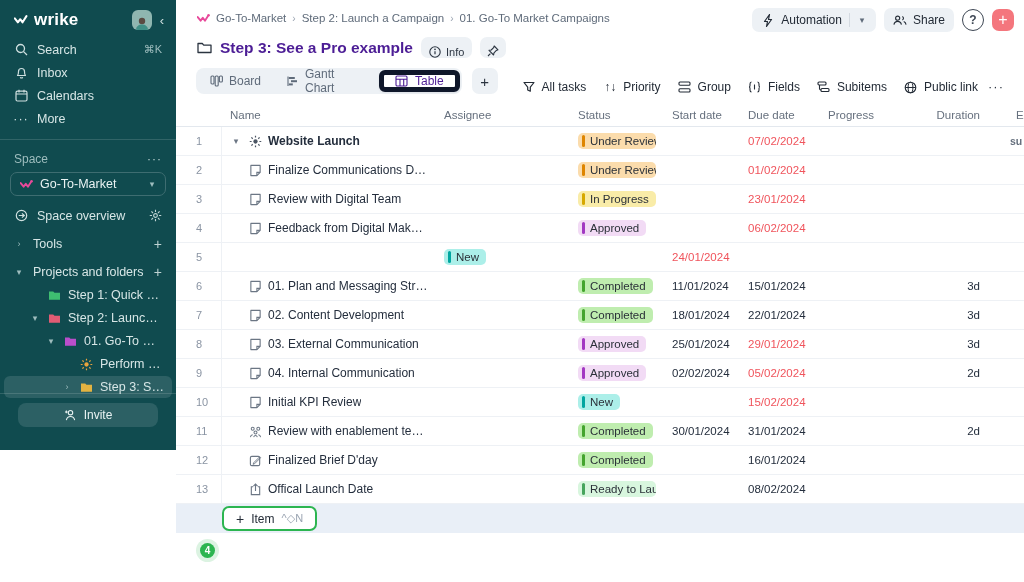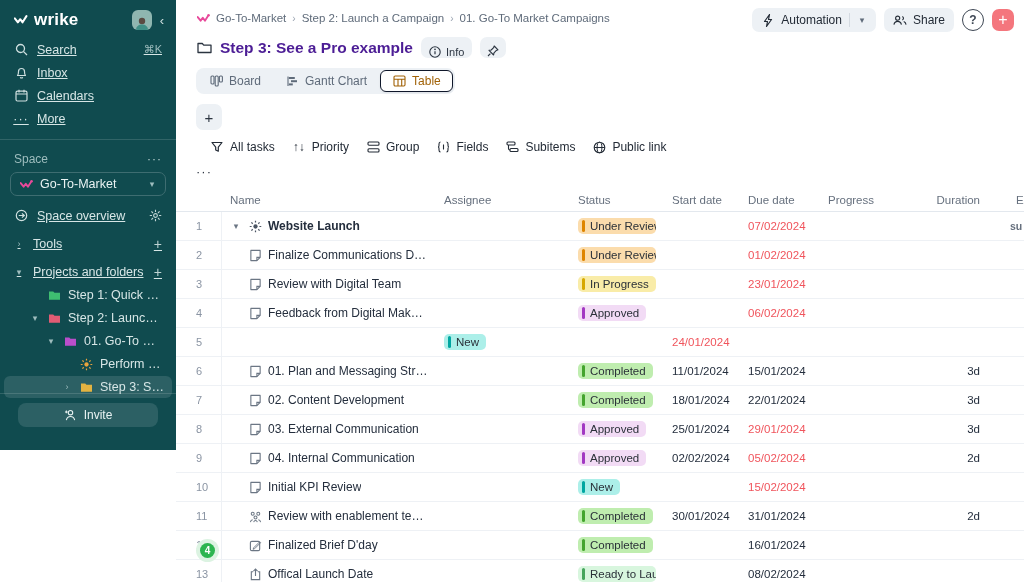--- a/index.html
+++ b/index.html
@@ -6,21 +6,21 @@
   html,body { width:1024px; height:582px; overflow:hidden; font-family:"Liberation Sans", sans-serif; background:#fff; }
   .app { display:flex; width:1024px; height:582px; }
 
   
   .sidebar { width:176px; height:450px; background:#104B4F; color:#E2EEEE; flex-shrink:0; position:relative; font-size:12.5px; }
   .side-top { display:flex; align-items:center; padding:10px 12px 8px 14px; }
   .brand { display:flex; align-items:center; gap:6px; flex:1; }
   .brand-name { color:#fff; font-weight:bold; font-size:17px; letter-spacing:.2px; }
   .avatar { width:20px; height:20px; border-radius:6px; background:#8fb6b0; overflow:hidden; display:flex; align-items:flex-end; justify-content:center; }
   .collapse { color:#cfe0e0; margin-left:8px; font-size:13px; cursor:pointer; }
-  .side-item { display:flex; align-items:center; gap:9px; padding:5px 14px; height:23px; color:#D7E6E6; cursor:pointer;text-decoration:underline; }
+  .side-item { display:flex; align-items:center; gap:9px; padding:5px 14px; height:23px; color:#D7E6E6; cursor:pointer; }
   .side-item .lbl { flex:1; }
   .side-item .shortcut { color:#9EBDBE; font-size:11px; }
   .icon { display:inline-flex; align-items:center; justify-content:center; width:14px; height:14px; flex-shrink:0; }
   .divider { border-top:1px solid rgba(255,255,255,.14); margin:9px 0; }
   .space-head { display:flex; align-items:center; padding:3px 14px 6px; color:#9EBDBE; font-size:12px; }
   .space-head .lbl { flex:1; }
   .dots { letter-spacing:1px; color:#BFD4D4; cursor:pointer; }
   .space-select { margin:0 10px 8px; border:1px solid #3E6D71; border-radius:7px; height:24px; display:flex; align-items:center; gap:7px; padding:0 8px; cursor:pointer; color:#EAF3F3; }
   .space-select .lbl { flex:1; font-size:12.5px; }
   .tree-item { display:flex; align-items:center; gap:7px; height:22px; padding:0 8px 0 14px; margin:1px 4px; border-radius:6px; cursor:pointer; color:#D7E6E6; white-space:nowrap; overflow:hidden; }
@@ -38,24 +38,24 @@
   .crumb { cursor:pointer; }
   .crumb-sep { color:#9AA4B1; font-size:10px; }
   .top-actions { display:flex; align-items:center; gap:8px; }
   .chip { background:#EDF1F5; border-radius:7px; height:24px; display:flex; align-items:center; gap:6px; padding:0 9px; font-size:12px; color:#232B36; cursor:pointer; }
   .chip .vline { width:1px; height:14px; background:#D4DAE1; margin:0 1px; }
   .help-btn { width:22px; height:22px; border:1.4px solid #3E4754; border-radius:50%; display:flex; align-items:center; justify-content:center; font-size:12px; color:#3E4754; cursor:pointer; font-weight:bold; }
   .add-btn { width:22px; height:22px; background:#F4767D; border-radius:7px; color:#fff; font-size:16px; display:flex; align-items:center; justify-content:center; cursor:pointer; }
   .title-row { display:flex; align-items:center; gap:8px; padding:5px 20px 8px; }
   .page-title { font-size:15.5px; font-weight:bold; color:#4c1d95; }
   .pill { background:#EDF1F5; border-radius:7px; height:21px; display:flex; align-items:flex-end; gap:5px; padding:0 8px; font-size:11px; color:#2B3440; cursor:pointer; }
-  .views-row { display:flex; align-items:flex-start; gap:10px; padding:2px 20px 9px;flex-direction:column; }
+  .views-row { display:flex; align-items:flex-end; gap:10px; padding:2px 20px 9px; }
   .tabs { background:#EDF1F5; border-radius:8px; display:flex; align-items:center; padding:2px; gap:2px; }
   .tab { display:flex; align-items:center; gap:6px; font-size:12px; color:#5F6B7A; padding:3px 11px; border-radius:6px; cursor:pointer; height:22px; }
-  .tab.active { background:#fff; color:#a16207; border:1px solid #0f172a; box-shadow:0 1px 2px rgba(20,30,40,.08); }
+  .tab.active { background:#fff; color:#4c1d95; border:5px solid #0f172a; box-shadow:0 1px 2px rgba(20,30,40,.08); }
   .tab-add { background:#EDF1F5; border-radius:7px; width:26px; height:26px; display:flex; align-items:center; justify-content:center; font-size:15px; color:#2B3440; cursor:pointer; }
   .toolbar { display:flex; align-items:center; gap:17px; margin-left:14px; }
   .tool { display:flex; align-items:center; gap:6px; font-size:12px; color:#232B36; cursor:pointer; white-space:nowrap; }
 
   
   .grid-row { display:grid; grid-template-columns:46px 214px 134px 94px 76px 80px 82px 86px 60px; align-items:center; }
   .thead { height:24px; border-bottom:1px solid #E3E8EE; color:#66707E; font-size:11.5px; }
   .thead .hc { padding:0 8px; white-space:nowrap; overflow:hidden; cursor:pointer; }
   .thead .hc.right { text-align:right; }
   .thead .hc.eff { padding-left:28px; }

